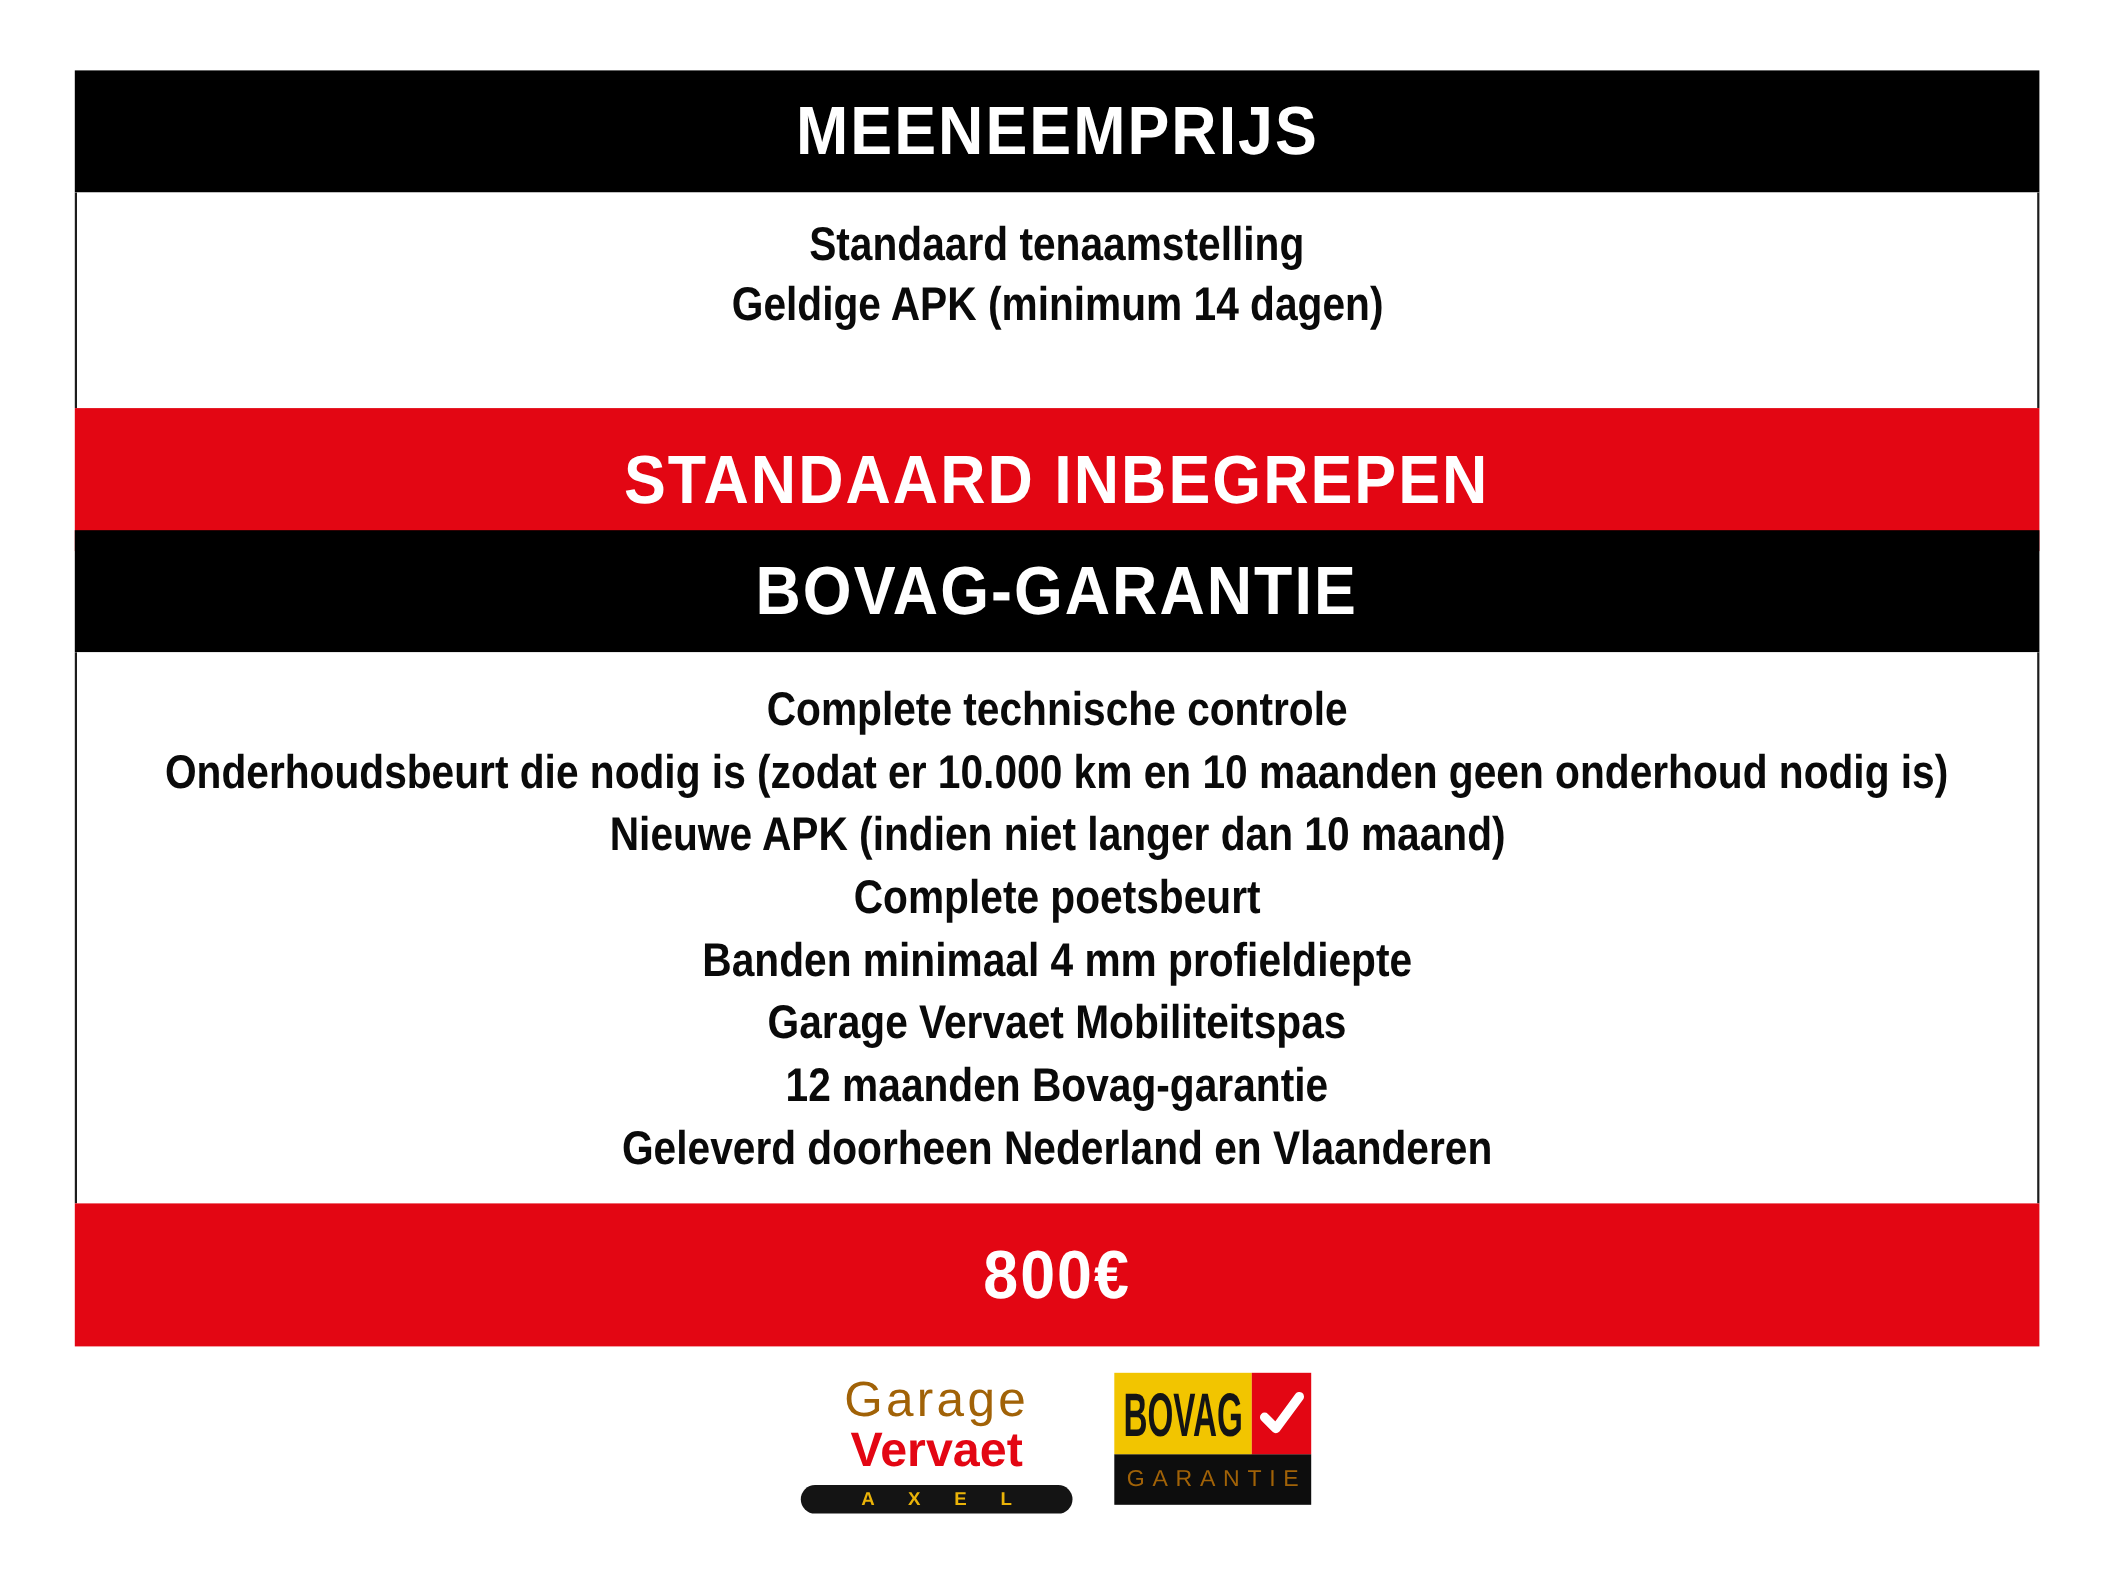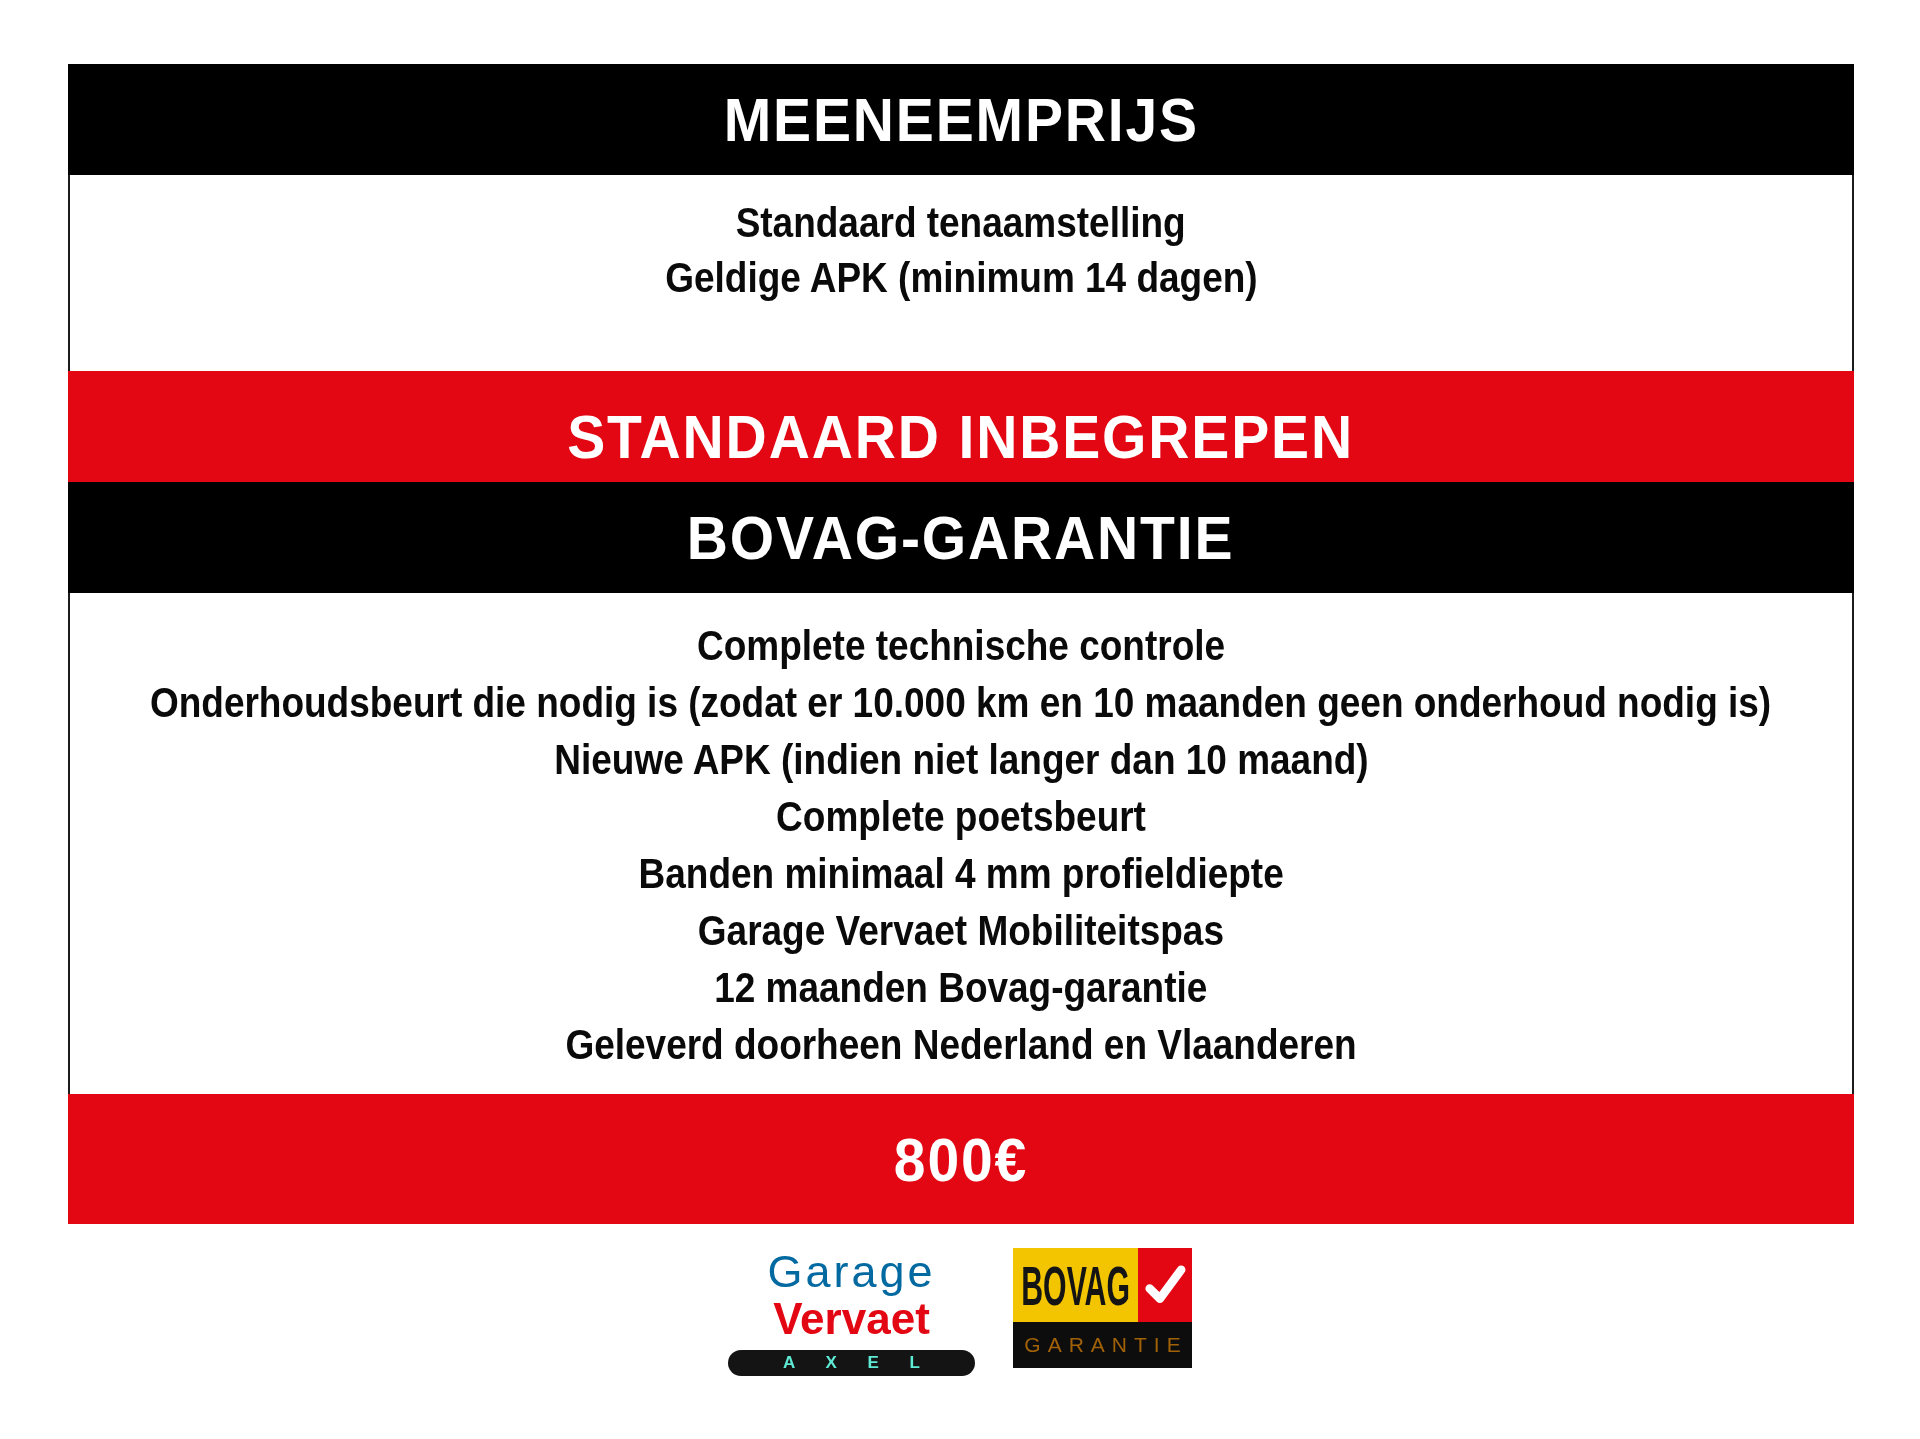--- a/index.html
+++ b/index.html
@@ -67,38 +67,38 @@
     white-space:nowrap;
   }
 
   
   .vervaet-logo{
     position:absolute;left:728px;top:1250px;width:247px;
     text-align:center;
   }
   .vervaet-garage{
     font-size:45px;line-height:44px;
-    color:#0369a1;
+    color:#a16207;
     letter-spacing:3px;
     font-weight:400;
   }
   .vervaet-name{
     font-size:44px;line-height:54px;
     font-weight:700;
     color:var(--red);
     letter-spacing:0px;
     margin-top:-2px;
   }
   .vervaet-axel{
     margin-top:4px;
     height:26px;width:100%;
     background:#141414;
     border-radius:13px;
     display:flex;align-items:center;justify-content:center;
-    color:#5eead4;
+    color:#eab308;
     font-weight:700;
     font-size:17px;
     letter-spacing:13px;
     text-indent:13px;
   }
 
   .bovag-logo{
     position:absolute;left:1013px;top:1248px;width:179px;height:152px;
   }
   .bovag-top{display:flex;height:74px;width:100%;}

